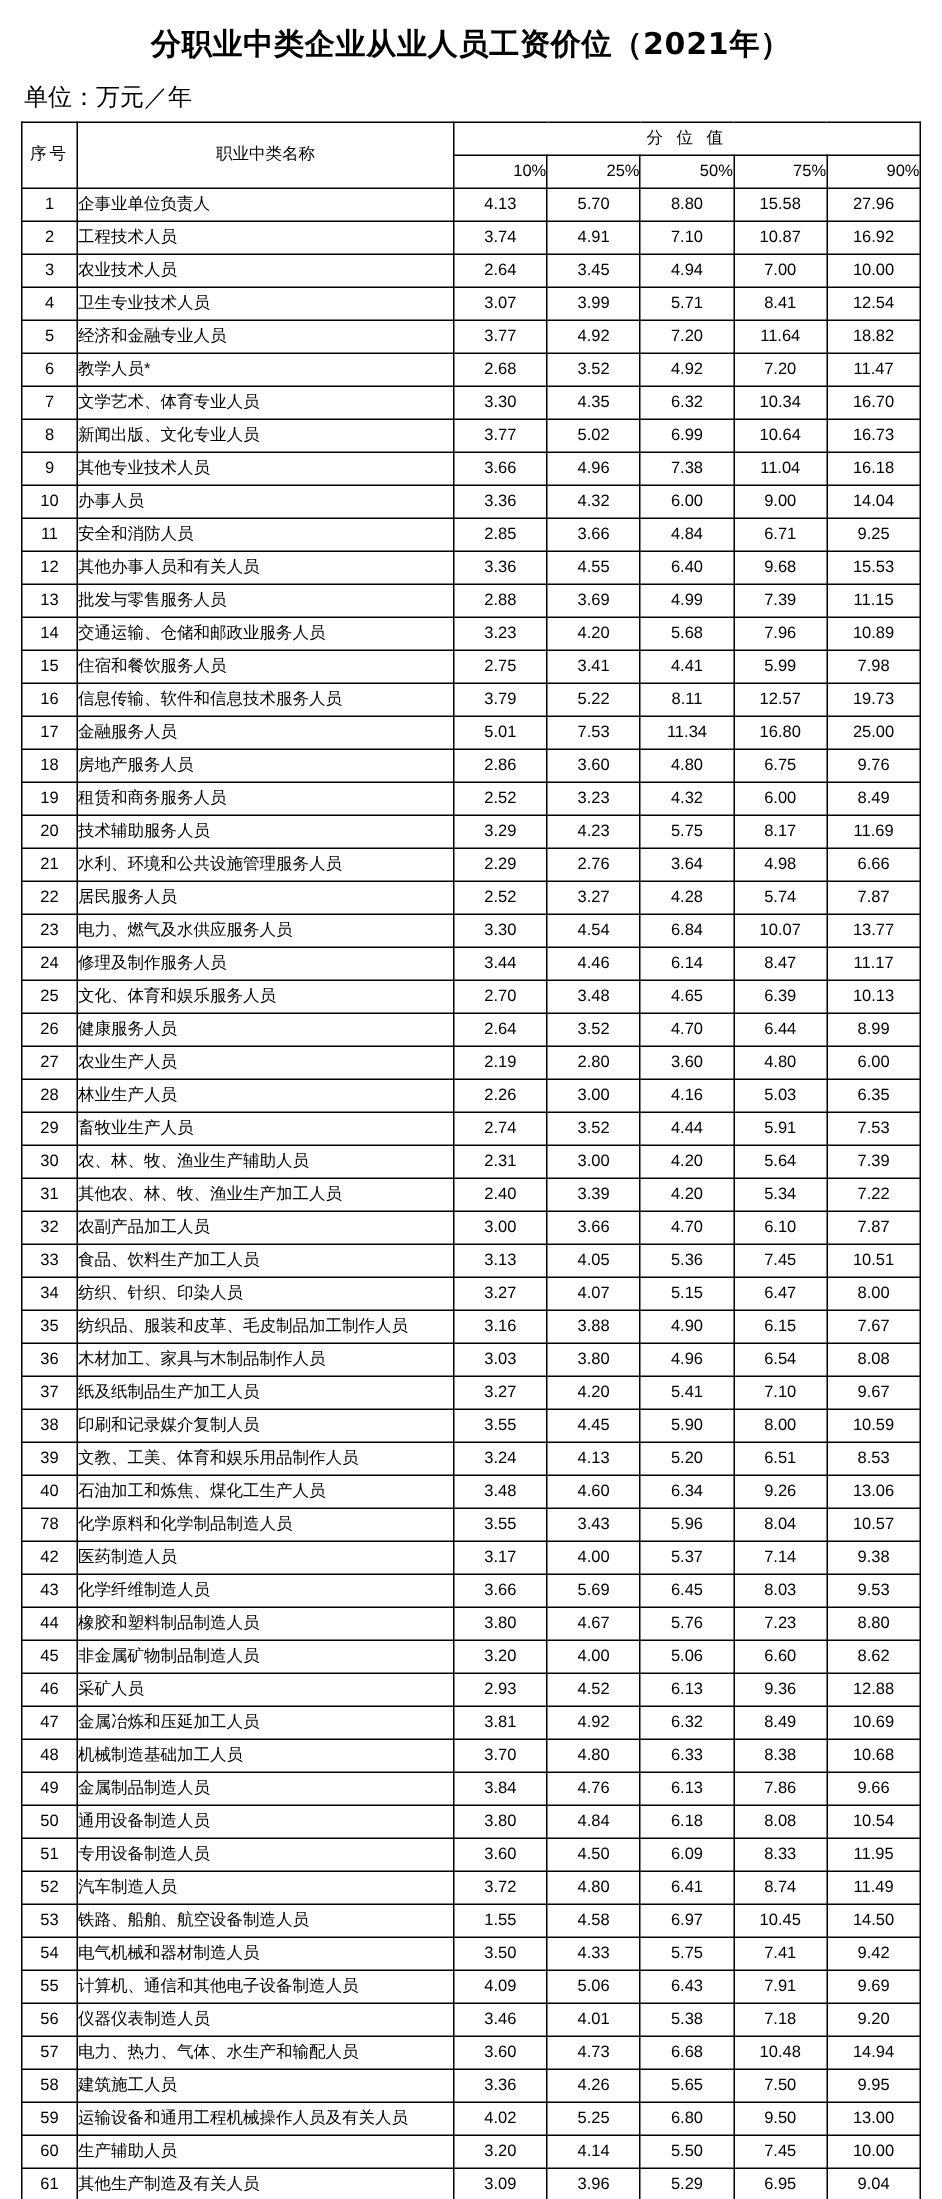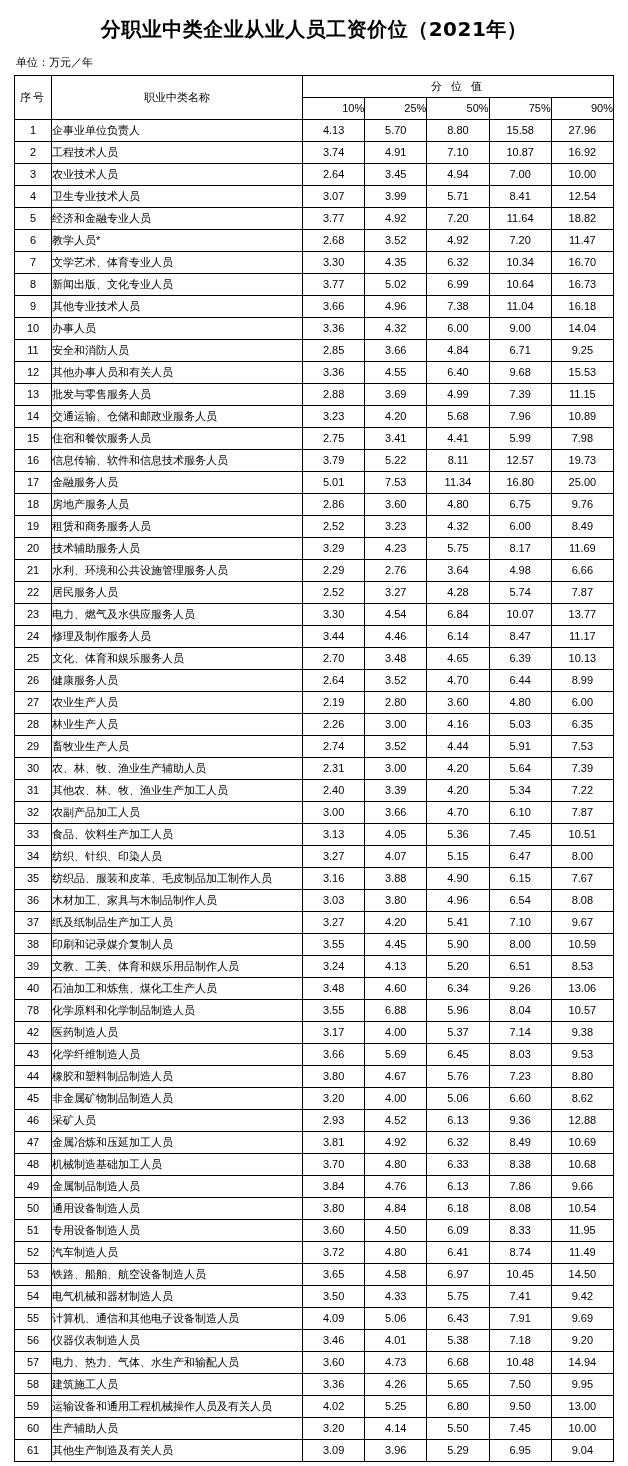--- a/index.html
+++ b/index.html
@@ -19,21 +19,21 @@
   }
   .doc-title {
     text-align: center;
     font-size: 20px;
     font-weight: bold;
     letter-spacing: 0.5px;
     margin: 2px 0 10px 0;
     font-family: "DejaVu Sans", "Liberation Sans", sans-serif;
   }
   .unit-note {
-    font-size: 11px;
+    font-size: 16px;
     margin: 12px 0 5px 2px;
   }
   table.wage {
     border-collapse: collapse;
     width: 600px;
     table-layout: fixed;
   }
   table.wage th, table.wage td {
     border: 1px solid #000000;
     font-size: 11px;
@@ -461,21 +461,21 @@
           <td class="c-val">3.48</td>
           <td class="c-val">4.60</td>
           <td class="c-val">6.34</td>
           <td class="c-val">9.26</td>
           <td class="c-val">13.06</td>
         </tr>
         <tr>
           <td class="c-seq">78</td>
           <td class="c-name">化学原料和化学制品制造人员</td>
           <td class="c-val">3.55</td>
-          <td class="c-val">6.88</td>
+          <td class="c-val">3.43</td>
           <td class="c-val">5.96</td>
           <td class="c-val">8.04</td>
           <td class="c-val">10.57</td>
         </tr>
         <tr>
           <td class="c-seq">42</td>
           <td class="c-name">医药制造人员</td>
           <td class="c-val">3.17</td>
           <td class="c-val">4.00</td>
           <td class="c-val">5.37</td>
@@ -568,21 +568,21 @@
           <td class="c-name">汽车制造人员</td>
           <td class="c-val">3.72</td>
           <td class="c-val">4.80</td>
           <td class="c-val">6.41</td>
           <td class="c-val">8.74</td>
           <td class="c-val">11.49</td>
         </tr>
         <tr>
           <td class="c-seq">53</td>
           <td class="c-name">铁路、船舶、航空设备制造人员</td>
-          <td class="c-val">3.65</td>
+          <td class="c-val">1.55</td>
           <td class="c-val">4.58</td>
           <td class="c-val">6.97</td>
           <td class="c-val">10.45</td>
           <td class="c-val">14.50</td>
         </tr>
         <tr>
           <td class="c-seq">54</td>
           <td class="c-name">电气机械和器材制造人员</td>
           <td class="c-val">3.50</td>
           <td class="c-val">4.33</td>

